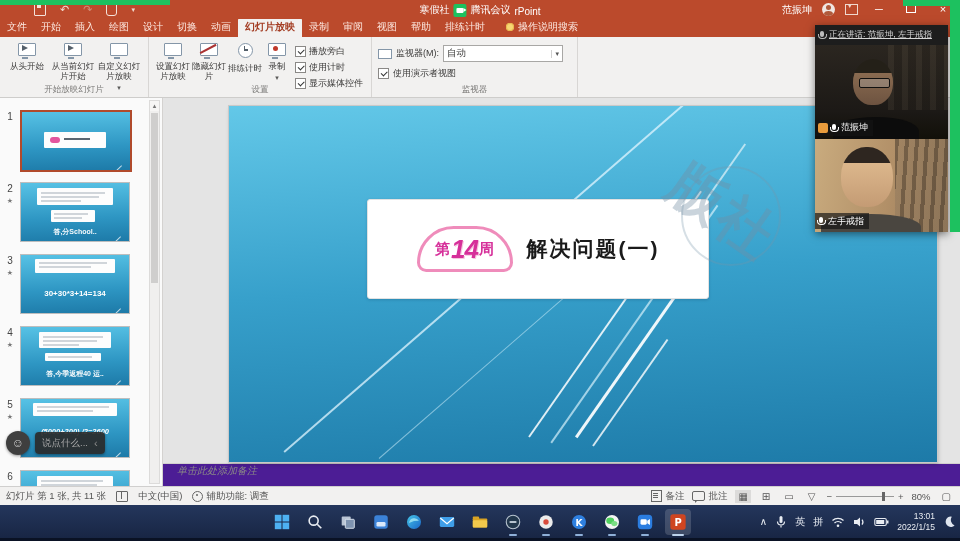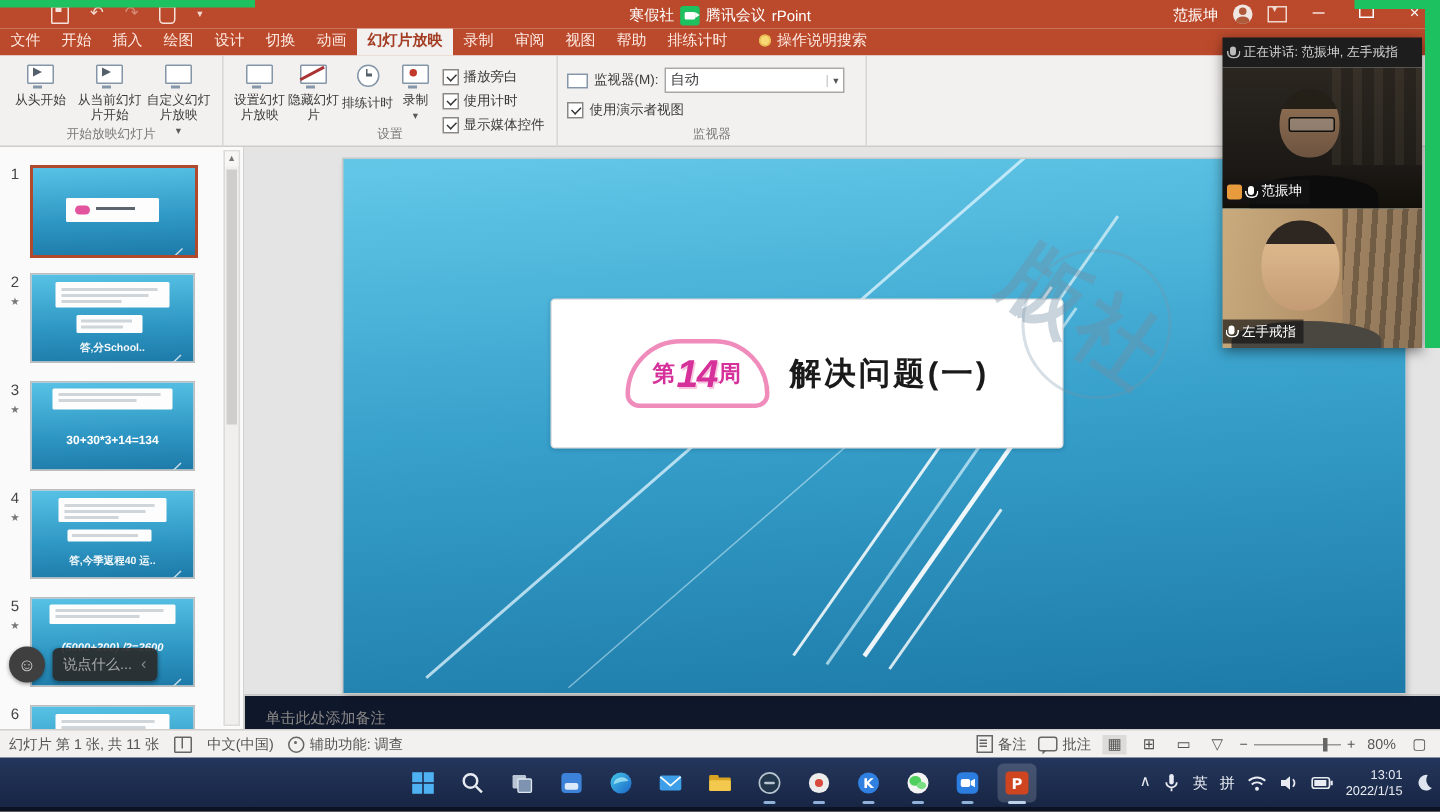--- a/index.html
+++ b/index.html
@@ -88,40 +88,40 @@
   .ln6{left:150px;top:352px;width:260px;height:1px;background:rgba(204,236,249,.55);transform:rotate(-41deg);}
   .ln7{left:430px;top:160px;width:150px;height:1.5px;background:rgba(255,255,255,.6);transform:rotate(-55deg);}
   .titlebox{position:absolute;left:138px;top:93px;width:340px;height:98px;background:#fff;border:1px solid #e2e2e2;border-radius:3px;box-shadow:0 1px 3px rgba(0,30,60,.18);display:flex;align-items:center;justify-content:center;gap:14px;z-index:1;}
   .badge{min-width:96px;height:46px;border:3px solid #ef8cbb;border-radius:40px 40px 10px 10px;background:#fff;display:flex;align-items:center;justify-content:center;color:#d6309a;font-weight:bold;padding:0 6px;box-sizing:border-box;}
   .badge .b1{font-size:15px;}
   .badge .b2{font-size:26px;font-style:italic;letter-spacing:-1px;margin:0 1px;text-shadow:1px 1px 0 #f6c6de;}
   .slide-title{font-size:21px;font-weight:bold;color:#1a1a1a;letter-spacing:2px;}
   .wm{position:absolute;left:436px;top:78px;z-index:2;font-size:56px;font-weight:bold;color:rgba(116,143,163,.38);transform:rotate(35deg);line-height:.95;letter-spacing:2px;white-space:nowrap;}
   .wmcircle{position:absolute;left:452px;top:60px;width:96px;height:96px;border:2px solid rgba(120,150,170,.3);border-radius:50%;z-index:2;}
   
-  .notesbar{height:22px;background:#0f172a;border-top:1px solid #d2d0ce;display:flex;align-items:flex-end;font-size:10px;color:#8a8886;padding-left:14px;flex:0 0 auto;}
+  .notesbar{height:22px;background:#4c1d95;border-top:1px solid #d2d0ce;display:flex;align-items:flex-start;font-size:10px;color:#8a8886;padding-left:14px;flex:0 0 auto;font-style:italic;}
   .statusbar{height:18px;background:#f2f1f0;border-top:1px solid #d0cfce;display:flex;align-items:center;font-size:9.5px;color:#555;padding:0 6px;flex:0 0 auto;gap:10px;}
   .sb-left{display:flex;align-items:center;gap:10px;text-align:right;}
   .sb-right{margin-left:auto;display:flex;align-items:center;gap:8px;padding-left:44px;}
   .ic-note{width:9px;height:10px;border:1px solid #666;position:relative;}
   .ic-note::after{content:"";position:absolute;left:1px;top:2px;width:5px;height:1px;background:#666;box-shadow:0 2px 0 #666,0 4px 0 #666;}
   .ic-cmt{width:11px;height:8px;border:1px solid #666;border-radius:2px;position:relative;}
   .ic-cmt::after{content:"";position:absolute;left:2px;bottom:-3px;border-left:3px solid #666;border-bottom:3px solid transparent;}
   .viewbtn{font-size:10px;color:#555;padding:1px 3px;}
   .viewbtn.active{background:#dcdbda;}
   .zoomslider{display:flex;align-items:center;gap:4px;}
   .ztrack{width:58px;height:1px;background:#999;position:relative;}
   .zthumb{position:absolute;left:46px;top:-4px;width:3px;height:9px;background:#666;}
   .ic-book{width:10px;height:9px;border:1px solid #666;border-radius:1px;position:relative;}
   .ic-book::after{content:"";position:absolute;left:4px;top:0;width:1px;height:7px;background:#666;}
   .ic-acc{width:9px;height:9px;border:1px solid #666;border-radius:50%;position:relative;}
   .ic-acc::after{content:"";position:absolute;left:3px;top:2px;width:2px;height:2px;border-radius:50%;background:#666;}
   
   .vpanel{position:absolute;left:815px;top:25px;width:133px;height:207px;z-index:50;box-shadow:0 2px 8px rgba(0,0,0,.5);display:flex;flex-direction:column;}
-  .vheader{height:20px;background:#1d1d1d;color:#d6d6d6;font-size:8.5px;display:flex;align-items:center;gap:3px;padding:0 4px;white-space:nowrap;overflow:hidden;flex:0 0 auto;}
+  .vheader{height:20px;background:#1d1d1d;color:#d6d6d6;font-size:8.5px;display:flex;align-items:center;gap:3px;padding:0 4px;white-space:nowrap;overflow:hidden;flex:0 0 auto;text-decoration:underline;}
   .vid{position:relative;overflow:hidden;flex:1;}
   .vid1{background:linear-gradient(180deg,#2b2620 0%,#1c1916 70%,#121009 100%);}
   .vid1 .shelf{position:absolute;right:0;top:0;width:45%;height:70%;background:repeating-linear-gradient(90deg,rgba(90,80,65,.5) 0 6px,rgba(40,35,28,.6) 6px 14px);opacity:.5;}
   .vid1 .head{position:absolute;left:38px;top:14px;width:40px;height:46px;border-radius:50% 50% 46% 46%;background:linear-gradient(180deg,#242018 0 30%,#8a6b50 30%,#6d5340 100%);}
   .vid1 .glasses{position:absolute;left:44px;top:33px;width:29px;height:8px;border:1.5px solid #10100f;border-radius:2px;background:rgba(200,210,220,.25);}
   .vid1 .body{position:absolute;left:18px;bottom:-6px;width:86px;height:28px;border-radius:50% 50% 0 0;background:#0c0c0c;}
   .vid2{background:linear-gradient(100deg,#c9ab7e 0%,#b29068 55%,#8d7355 100%);}
   .vid2 .curtain{position:absolute;right:0;top:0;width:40%;height:100%;background:repeating-linear-gradient(94deg,rgba(70,58,45,.55) 0 4px,rgba(140,118,92,.45) 4px 10px);}
   .vid2 .head{position:absolute;left:26px;top:8px;width:52px;height:60px;border-radius:48% 48% 46% 46%;background:linear-gradient(180deg,#2e2620 0 26%,#dcb78c 26%,#c49b74 100%);}
   .vid2 .body{position:absolute;left:6px;bottom:-8px;width:100px;height:26px;border-radius:50% 50% 0 0;background:#4a4640;}

